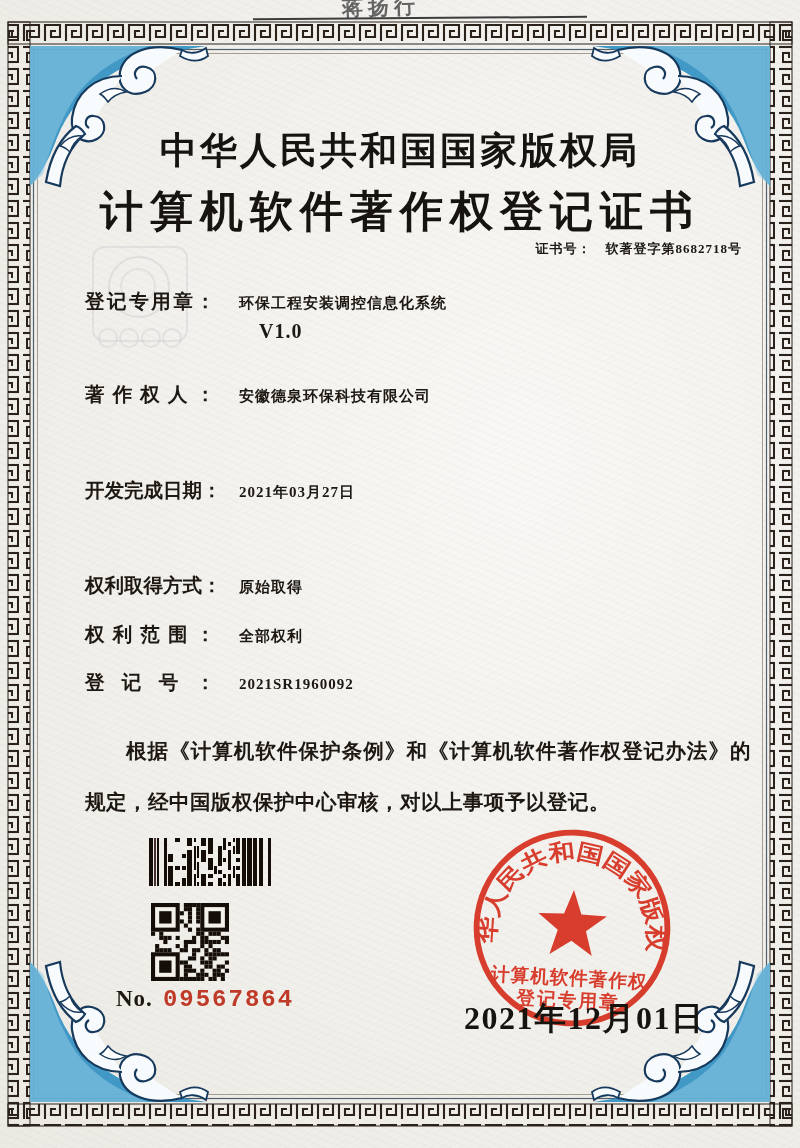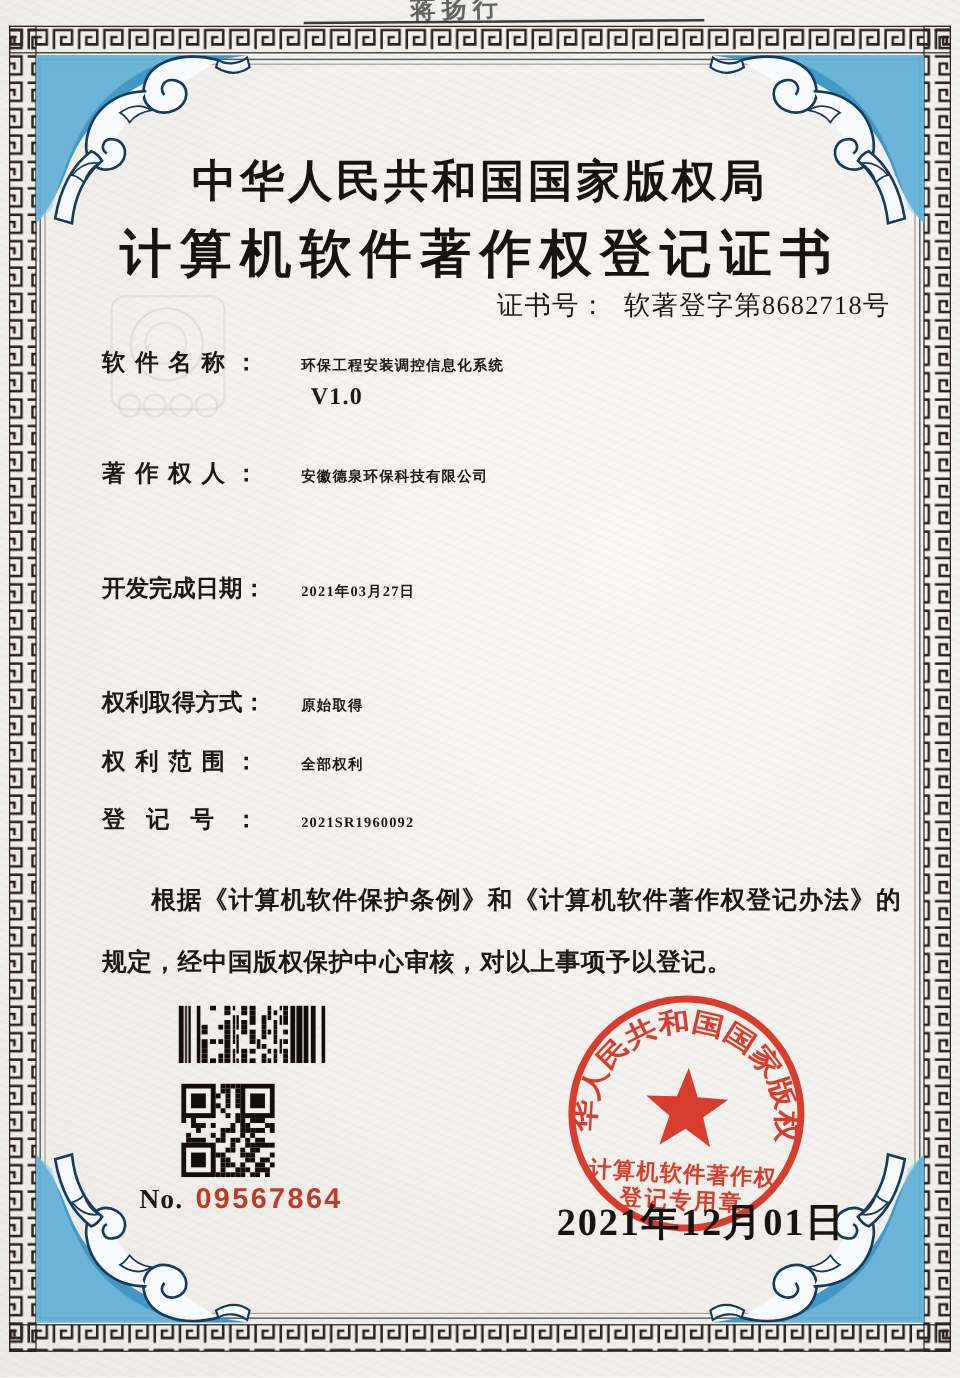--- a/index.html
+++ b/index.html
@@ -18,45 +18,45 @@
   .handwriting{top:-7px; left:342px; font-size:21px; color:#4c4c4c;
     letter-spacing:5px; transform:rotate(-2deg); font-weight:bold; opacity:.85;}
   .hand-line{top:17px; left:253px; width:334px; height:1.5px; background:#3c3c3c; transform:rotate(-0.4deg);}
   
   #frame{top:0; left:0;}
   
   .authority{top:126px; left:0; width:800px; text-align:center;
     font-size:37px; font-weight:bold; letter-spacing:3px; color:#17130f;}
   .cert-title{top:183px; left:0; width:800px; text-align:center;
     font-size:43px; font-weight:bold; letter-spacing:7px; color:#17130f;}
-  .certno{top:240px; right:58px; font-size:22px; font-weight:normal; letter-spacing:1px;}
+  .certno{top:240px; right:58px; font-size:13px; font-weight:bold; letter-spacing:1px;}
   .certno .lbl{margin-right:14px;}
   
   .ghost{top:246px; left:92px; width:92px; height:92px; border:2px solid rgba(178,168,184,.40);
     border-radius:12px; opacity:.55;}
   .ghost .c1{position:absolute; left:14px; top:8px; width:58px; height:58px;
     border:2px solid rgba(178,168,184,.45); border-radius:50%;}
   .ghost .c2{position:absolute; left:26px; top:20px; width:32px; height:32px;
     border:2px solid rgba(178,168,184,.35); border-radius:50%;}
   .ghost .dots{position:absolute; bottom:-8px; left:4px; width:84px; display:flex; justify-content:space-between;}
   .ghost .dots i{width:16px; height:16px; border:2px solid rgba(178,168,184,.40); border-radius:50%;}
   
   .field{left:85px; font-weight:bold; white-space:nowrap;}
   .flabel{display:inline-block; width:130px; font-size:19.5px; text-align:justify; text-align-last:justify; vertical-align:baseline; letter-spacing:0;}
-  .fvalue{display:inline-block; margin-left:32px; font-size:12px; letter-spacing:1px;}
+  .fvalue{display:inline-block; margin-left:20px; font-size:15px; letter-spacing:1px;}
   .vline2{left:239px; font-size:20px; font-weight:bold; letter-spacing:1px;margin-left:20px;}
   
   .statement{top:726px; left:85px; width:666px; font-size:20.5px; font-weight:bold;
     line-height:51px; text-indent:2em; letter-spacing:0.5px; text-align:justify;}
   
   #barcode{top:838px; left:145px;}
   #qrcode{top:903px; left:151px;}
   
   .serial{top:986px; left:116px; font-size:23px; font-weight:bold; letter-spacing:1px;}
-  .serial .num{font-family:Liberation Sans, sans-serif; font-size:24px;
+  .serial .num{font-family:Liberation Mono, monospace; font-size:24px;
     letter-spacing:2px; margin-left:10px;}
   
   #seal{top:822px; left:466px;}
   .issue-date{top:997px; left:464px; font-size:32px; font-weight:bold; letter-spacing:1.5px; color:#17130f;}
 </style>
 </head>
 <body>
 
 <div id="page">
 
@@ -109,21 +109,21 @@
       <div class="c2"></div>
     <div class="dots">
         <i></i>
         <i></i>
         <i></i>
         <i></i>
       </div>
   </div>
 
   <div class="abs field" style="top:288px">
-    <span class="flabel">软件名称：</span>
+    <span class="flabel">登记专用章：</span>
     <span class="fvalue">环保工程安装调控信息化系统</span>
   </div>
   <div class="abs vline2" style="top:320px">V1.0</div>
 
   <div class="abs field" style="top:381px">
     <span class="flabel">著作权人：</span>
     <span class="fvalue">安徽德泉环保科技有限公司</span>
   </div>
 
   <div class="abs field" style="top:477px">

